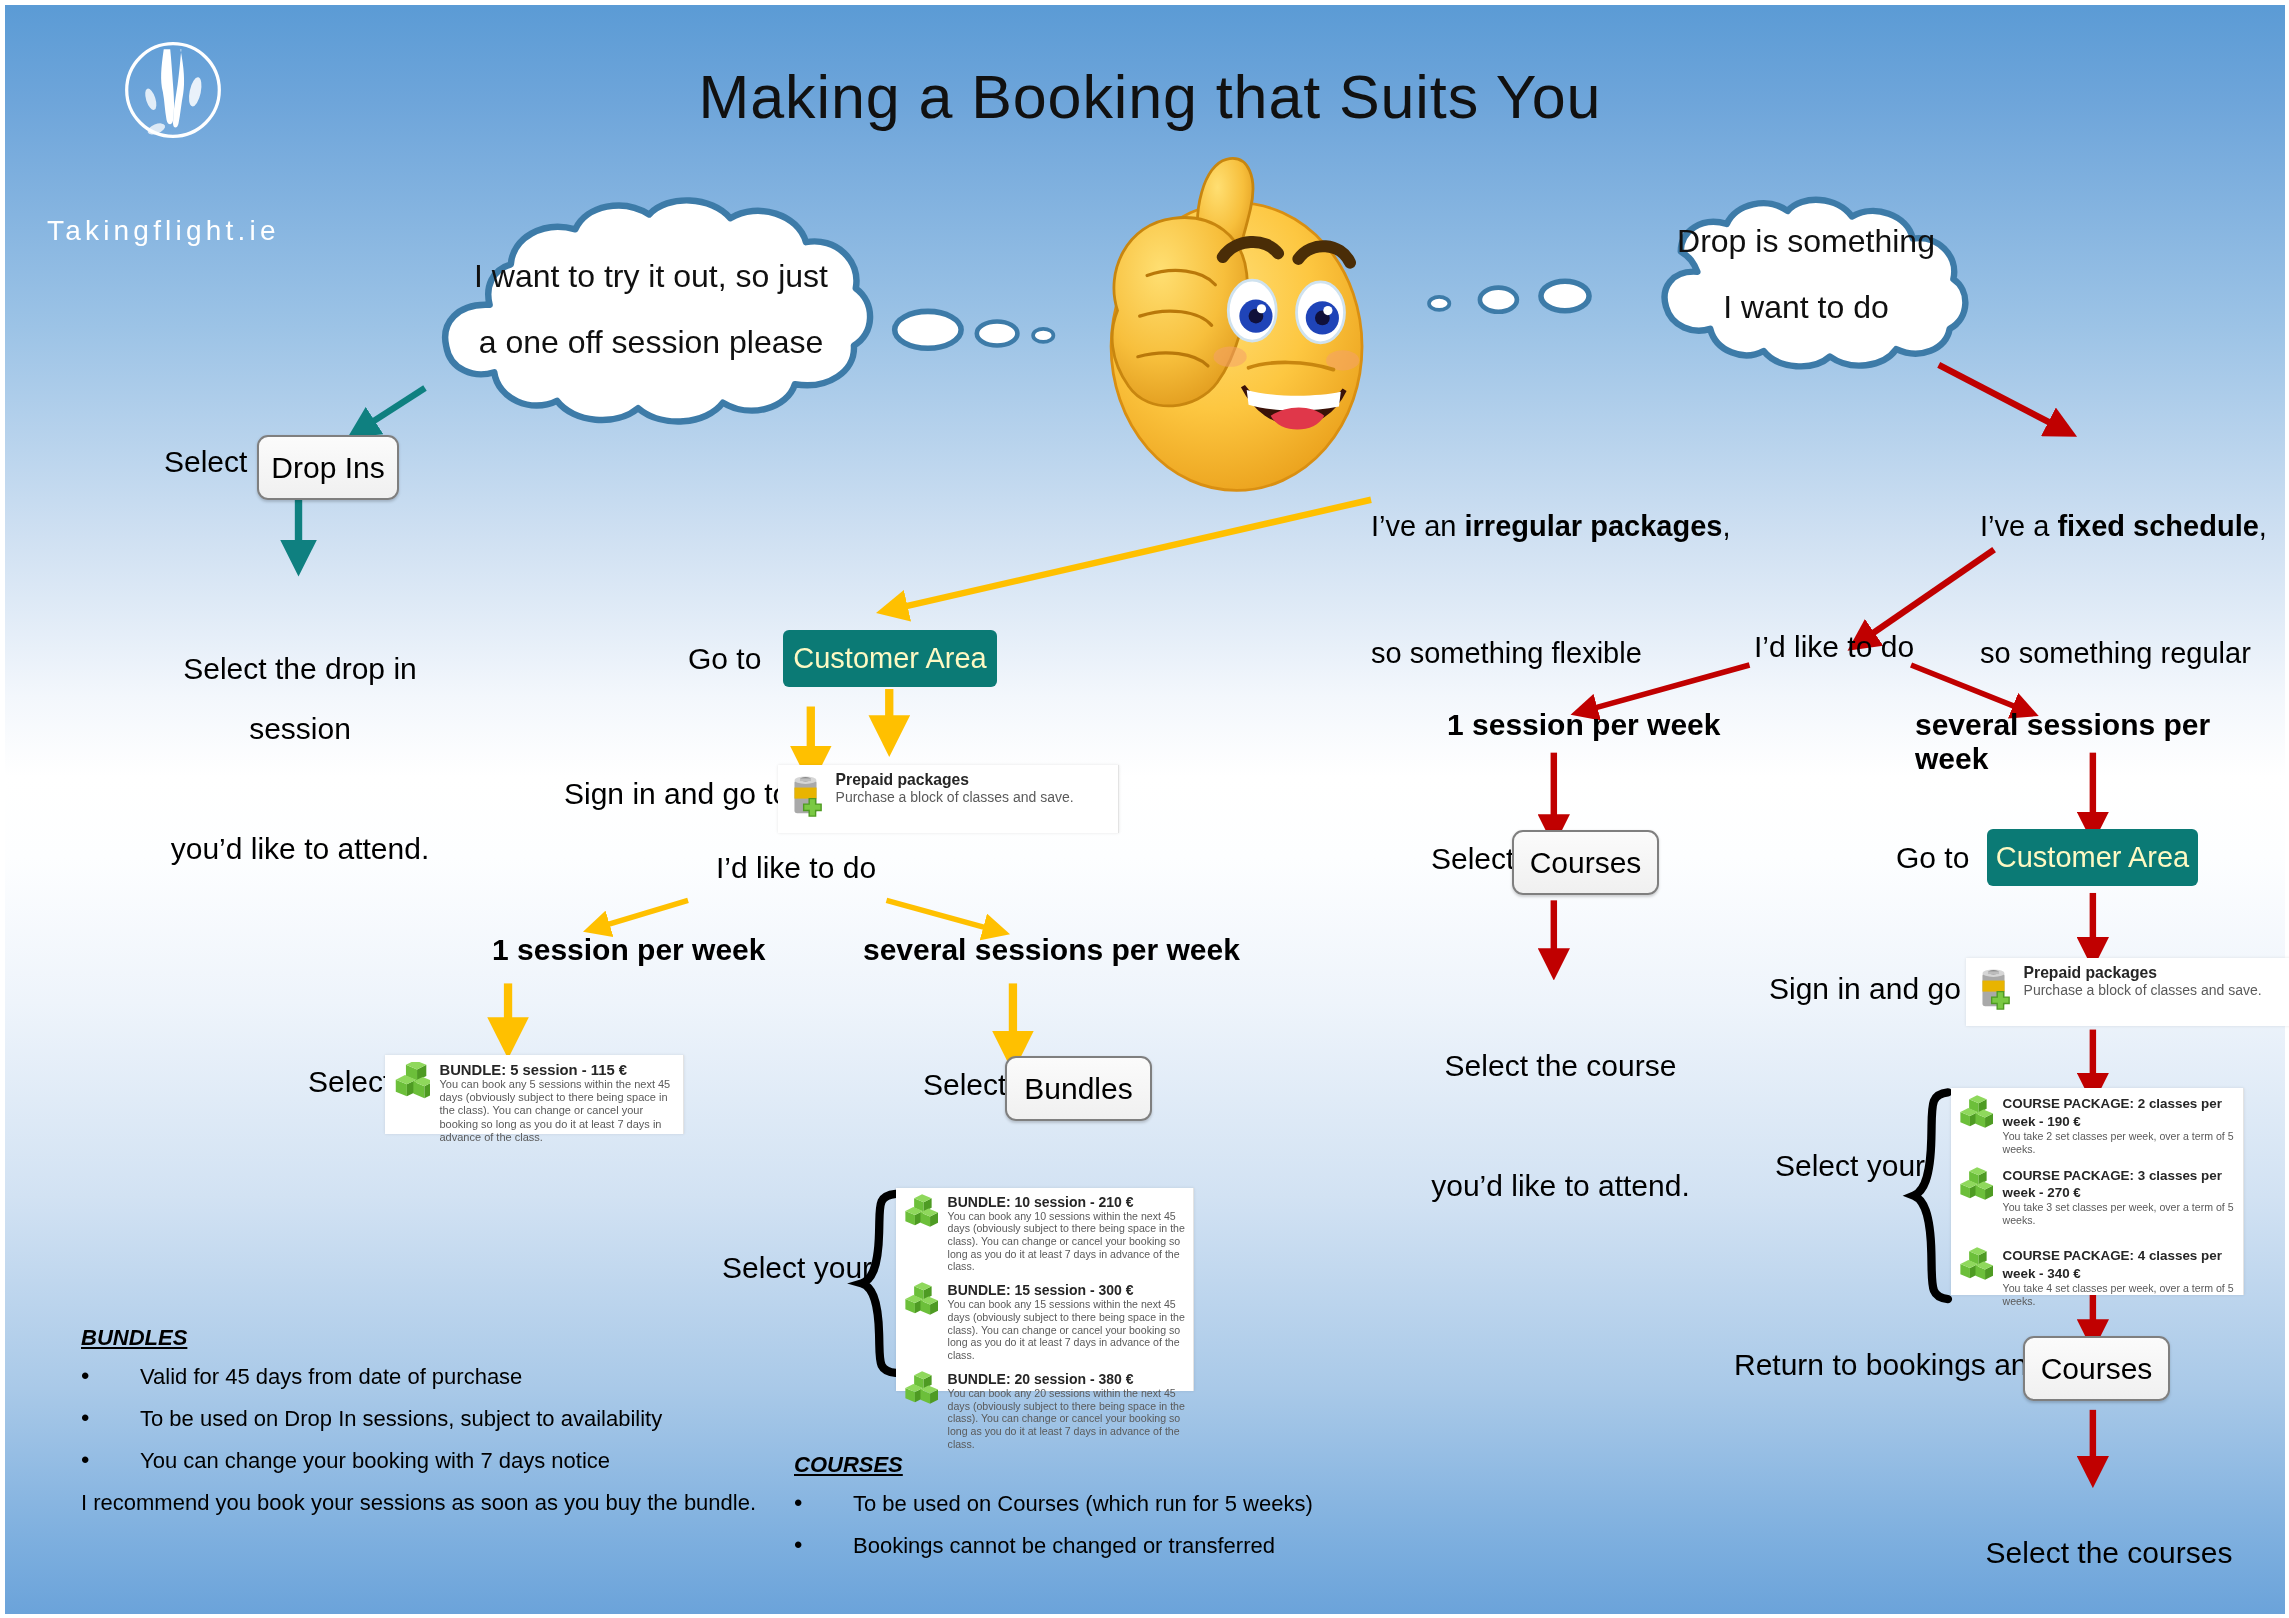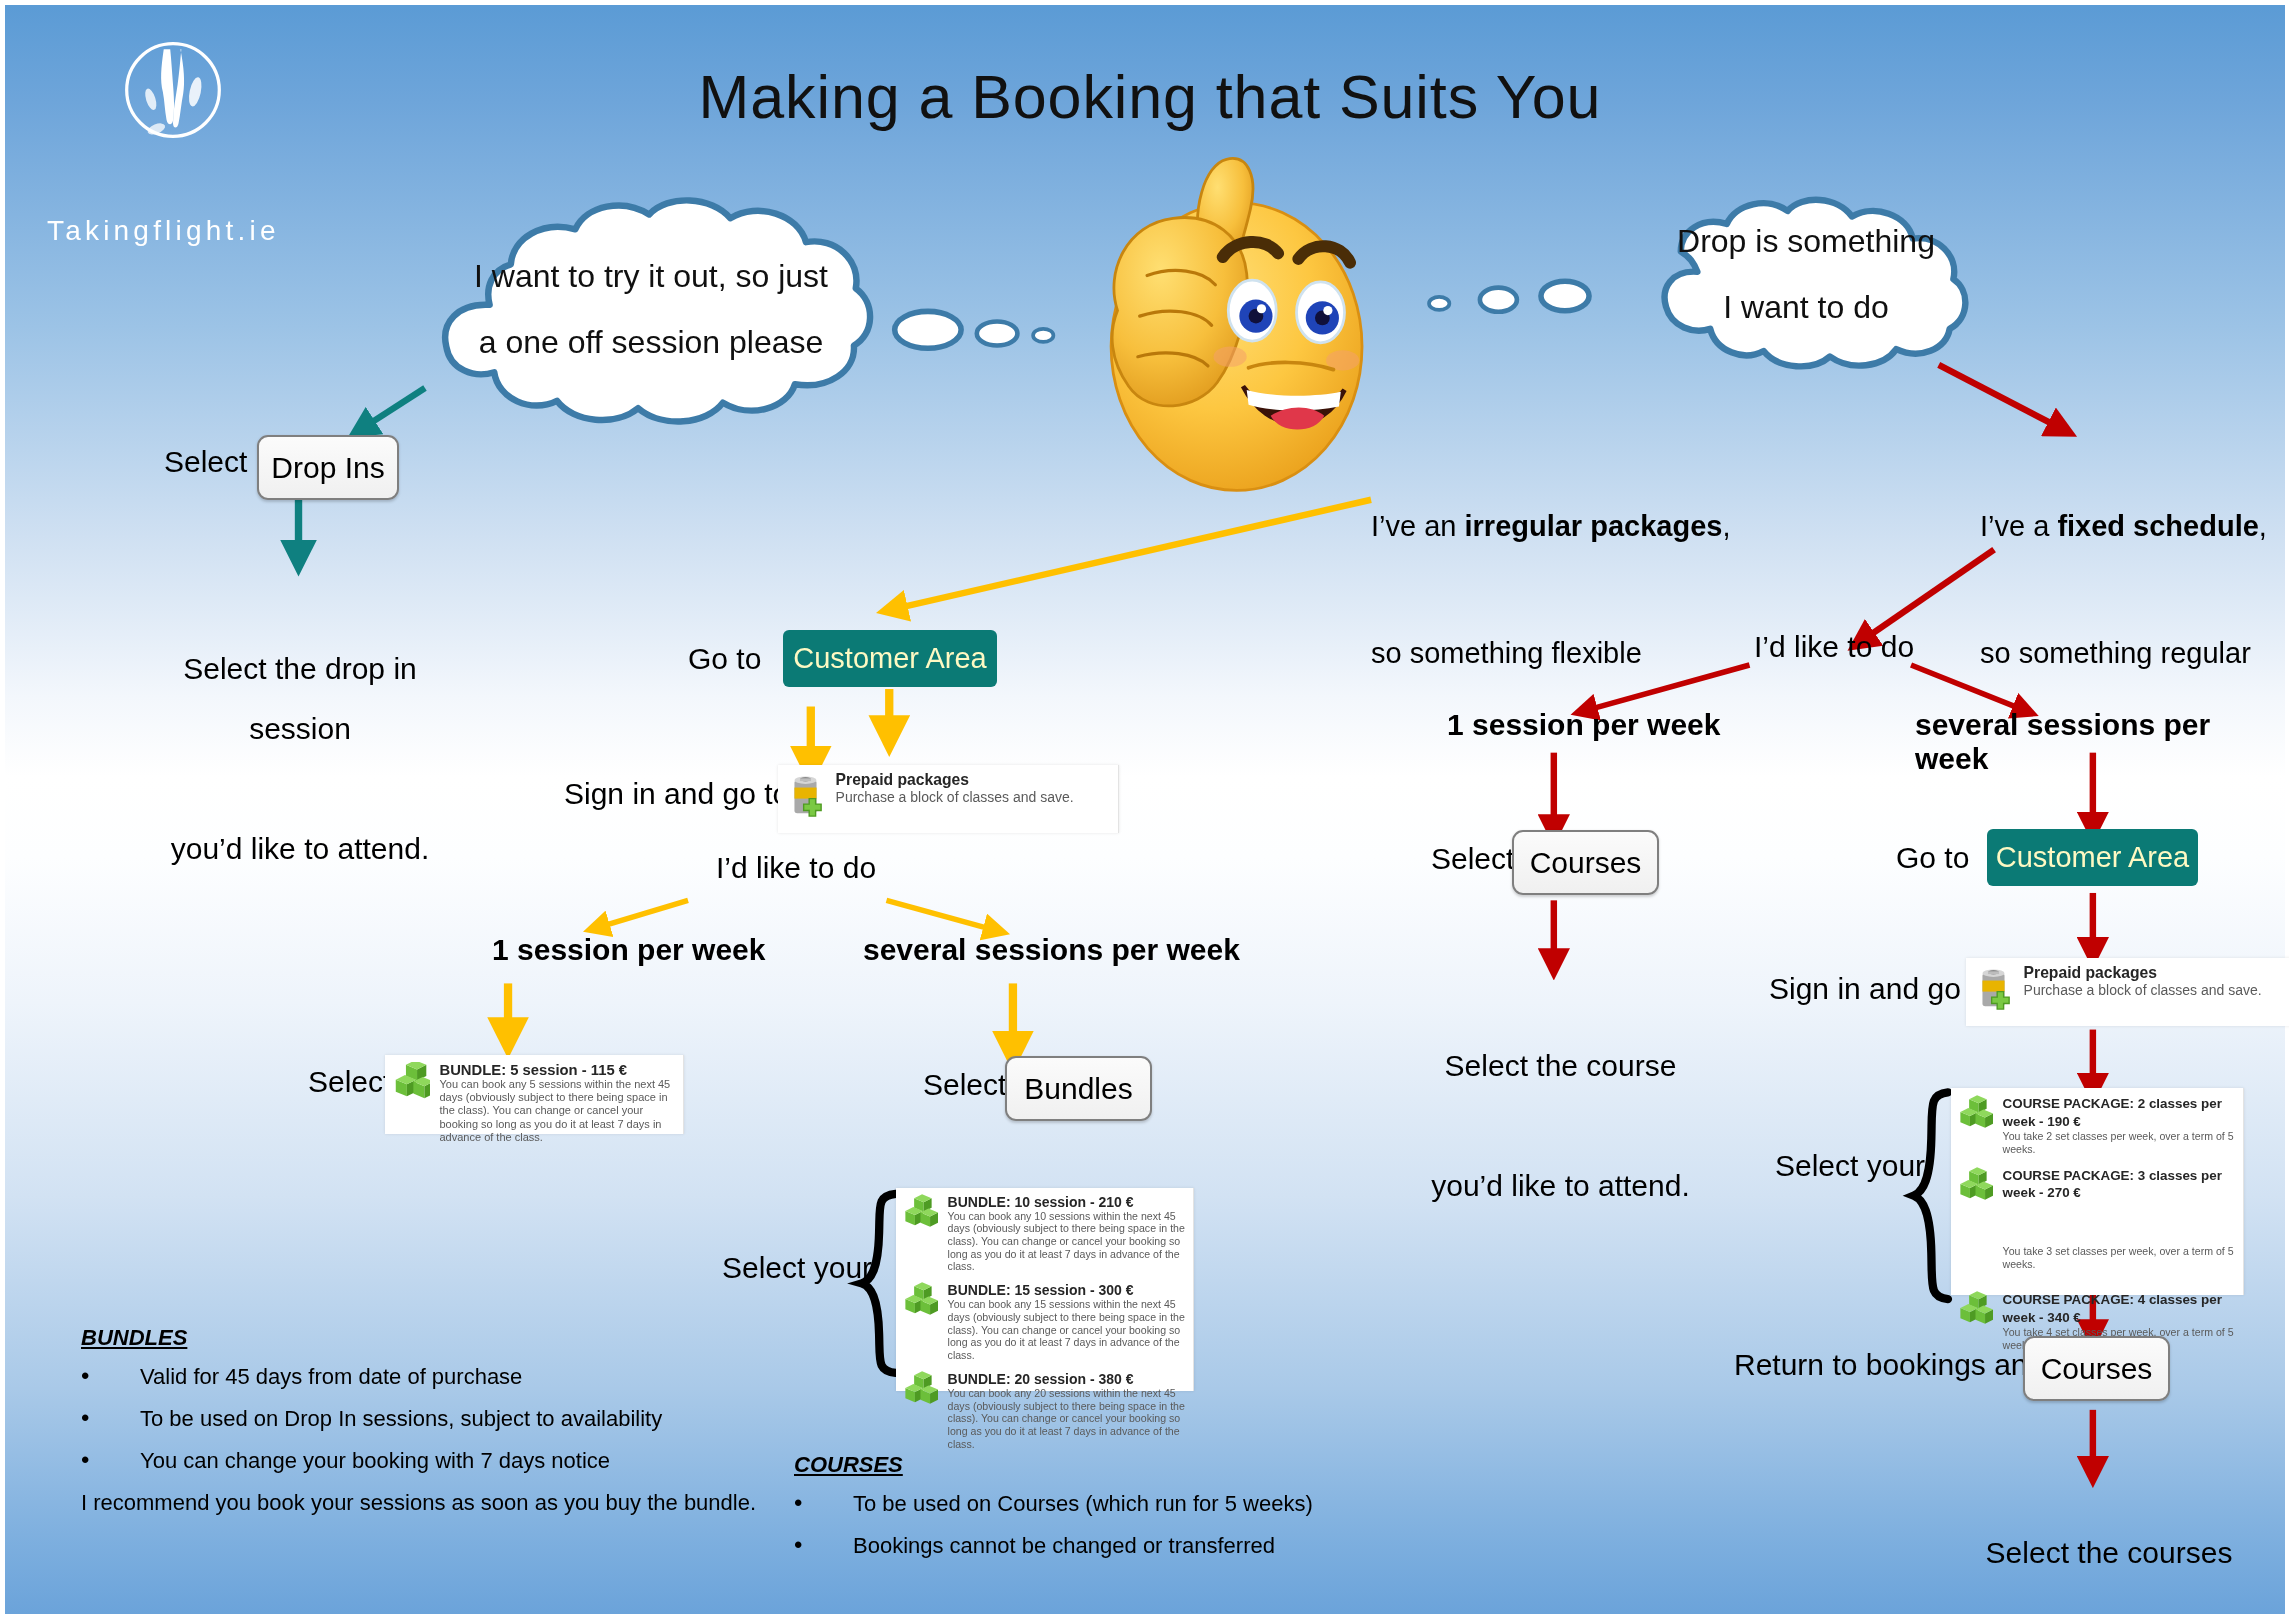--- a/index.html
+++ b/index.html
@@ -455,21 +455,21 @@
             <path d="M14,3 L24,-2 L36,3 L26,8 Z" fill="#8fd85c"></path>
           <path d="M3,19 L15,24 L15,37 L3,32 Z" fill="#6cbf3a"></path>
             <path d="M15,24 L25,19 L25,32 L15,37 Z" fill="#4e9b23"></path>
             <path d="M3,19 L13,14 L25,19 L15,24 Z" fill="#8fd85c"></path>
           <path d="M22,21 L34,26 L34,39 L22,34 Z" fill="#6cbf3a"></path>
             <path d="M34,26 L44,21 L44,34 L34,39 Z" fill="#4e9b23"></path>
             <path d="M22,21 L32,16 L44,21 L34,26 Z" fill="#8fd85c"></path>
         </svg>
         <div>
           <div class="shot-title" style="font-size:13.4px;line-height:1.3;">COURSE PACKAGE: 3 classes per week - 270 €</div>
-          <div class="shot-desc" style="font-size:10.6px;line-height:1.2;margin-top:44px;">You take 3 set classes per week, over a term of 5 weeks.</div>
+          <div class="shot-desc" style="font-size:10.6px;line-height:1.2;">You take 3 set classes per week, over a term of 5 weeks.</div>
         </div>
       </div>
       <div class="shot-row" style="margin-top:9.2px;">
         <svg class="cubes" width="35" height="37" viewBox="0 0 44 42">
           <path d="M14,3 L26,8 L26,20 L14,15 Z" fill="#6cbf3a"></path>
             <path d="M26,8 L36,3 L36,15 L26,20 Z" fill="#4e9b23"></path>
             <path d="M14,3 L24,-2 L36,3 L26,8 Z" fill="#8fd85c"></path>
           <path d="M3,19 L15,24 L15,37 L3,32 Z" fill="#6cbf3a"></path>
             <path d="M15,24 L25,19 L25,32 L15,37 Z" fill="#4e9b23"></path>
             <path d="M3,19 L13,14 L25,19 L15,24 Z" fill="#8fd85c"></path>

